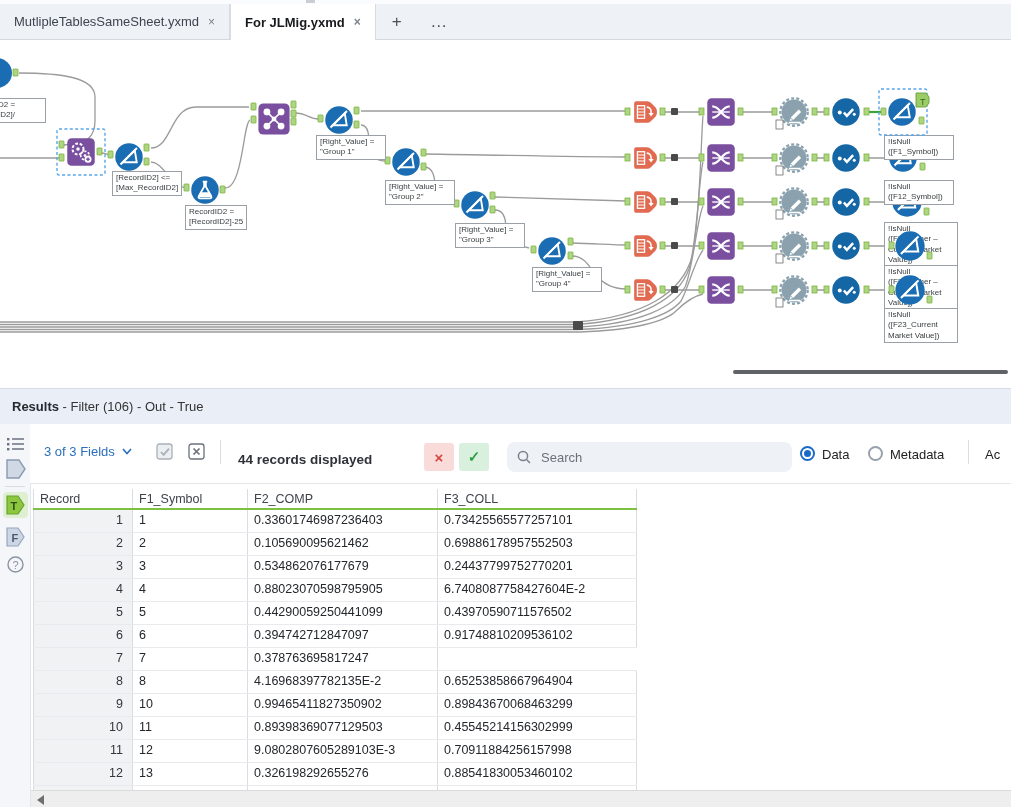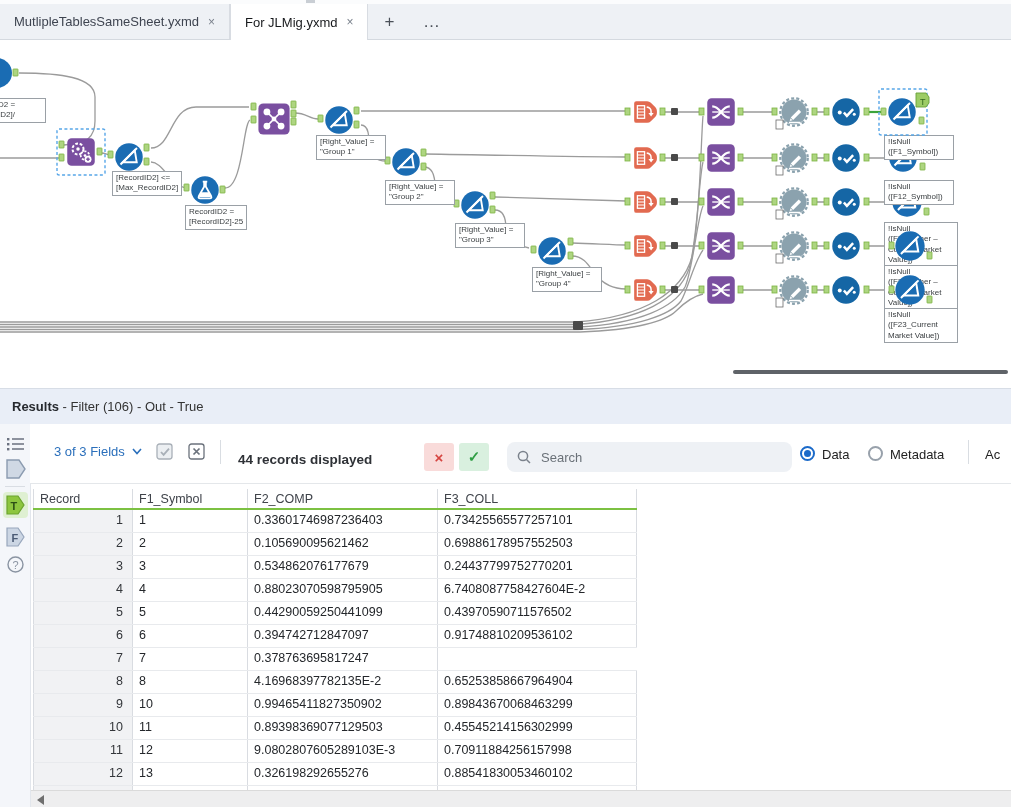--- a/index.html
+++ b/index.html
@@ -5,41 +5,41 @@
   html,body{margin:0;padding:0;}
   body{width:1011px;height:807px;position:relative;overflow:hidden;background:#fff;
        font-family:"Liberation Sans",sans-serif;color:#24272b;}
   .abs{position:absolute;}
   
   .topstrip{left:0;top:0;width:1011px;height:12px;background:#fbfcfd;}
   .topdash{left:306px;top:0;width:9px;height:3px;background:#c9ced4;}
   .tabbar{left:0;top:4px;width:1011px;height:35px;background:#eef1f5;border-bottom:1px solid #d4d9df;display:flex;align-items:stretch;}
   .tab{display:flex;align-items:center;gap:9px;padding:0 14px;font-size:13px;color:#3e4450;border-right:1px solid #d8dce2;cursor:default;}
   .tab .x{color:#7a818c;font-size:12px;}
-  .tab.active{background:#fff;font-weight:normal;color:#17191c;height:36px;border-left:1px solid #d8dce2;text-align:right;}
+  .tab.active{background:#fff;font-weight:bold;color:#17191c;height:36px;border-left:1px solid #d8dce2;text-align:right;}
   .tabbtn{width:42px;display:flex;align-items:center;justify-content:center;font-size:17px;color:#4a5058;}
   
   .canvas{left:0;top:47px;width:1011px;height:341px;background:#fff;overflow:hidden;}
   .anno{position:absolute;background:#fff;border:1px solid #9aa0a6;font-size:8px;line-height:1.3;
         color:#3c4043;padding:1px 3px;white-space:nowrap;z-index:2;}
   .anno span{display:block;}
   .cscroll{left:733px;top:323px;width:275px;height:4px;background:#5f6368;border-radius:2px;z-index:4;}
   svg.layer{position:absolute;left:0;top:0;z-index:1;}
   svg.layer.top{z-index:3;}
   .w{fill:none;stroke:#9b9b9b;stroke-width:1.3px;}
   .wg{fill:none;stroke:#3aa43a;stroke-width:2.2px;}
   .an{fill:#aed581;stroke:#7cb342;stroke-width:0.8px;}
   .sel{fill:none;stroke:#57a6e8;stroke-width:1.4px;stroke-dasharray:3 2.4;}
   
   .rhead{left:0;top:388px;width:1011px;height:36px;background:#e9eef7;border-top:1px solid #d7dde6;
          display:flex;align-items:center;padding-left:12px;box-sizing:border-box;font-size:13px;color:#333;}
   .rhead b{font-weight:bold;color:#26292e;}
   .lstrip{left:0;top:424px;width:30px;height:383px;background:#f4f6fa;border-right:1px solid #e2e6ec;}
   .toolbar{left:30px;top:424px;width:981px;height:59px;background:#fff;border-bottom:1px solid #e4e7ea;}
-  .fieldsbtn{left:24px;top:20px;color:#2a6fbb;font-size:13px;display:flex;align-items:center;gap:7px;cursor:pointer;}
+  .fieldsbtn{left:14px;top:20px;color:#2a6fbb;font-size:13px;display:flex;align-items:center;gap:7px;cursor:pointer;}
   .tbicon{top:19px;width:18px;height:18px;}
   .vdiv{top:16px;width:1px;height:24px;background:#d9dde2;}
   .records{left:208px;top:28px;font-size:13.5px;font-weight:bold;color:#2f3237;}
   .btn{top:19px;width:30px;height:28px;border-radius:3px;display:flex;align-items:center;justify-content:center;
        font-size:15px;font-weight:bold;cursor:pointer;}
   .btn.red{left:394px;background:#f9dbda;color:#d64541;}
   .btn.grn{left:429px;background:#d9f0df;color:#2f9e44;}
   .search{left:477px;top:18px;width:285px;height:30px;background:#eef1f5;border-radius:8px;display:flex;align-items:center;padding:0 10px;box-sizing:border-box;gap:8px;}
   .search input{border:none;background:transparent;outline:none;font-size:13px;color:#333;width:220px;font-family:"Liberation Sans",sans-serif;}
   .search input::placeholder{color:#6a7178;}

